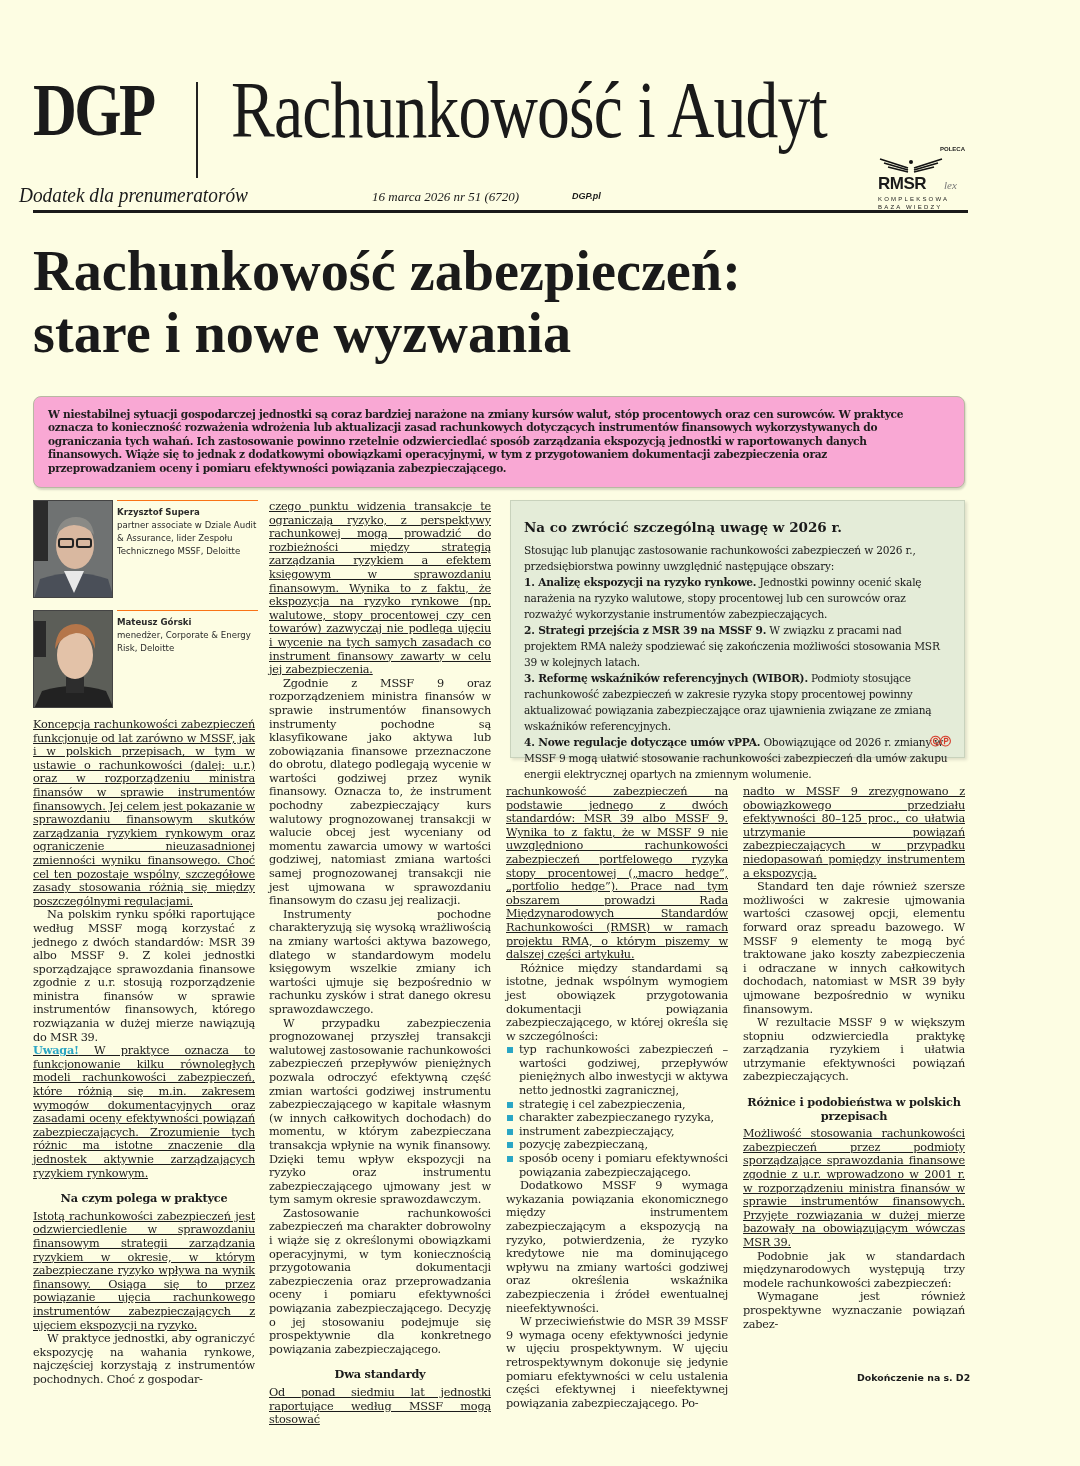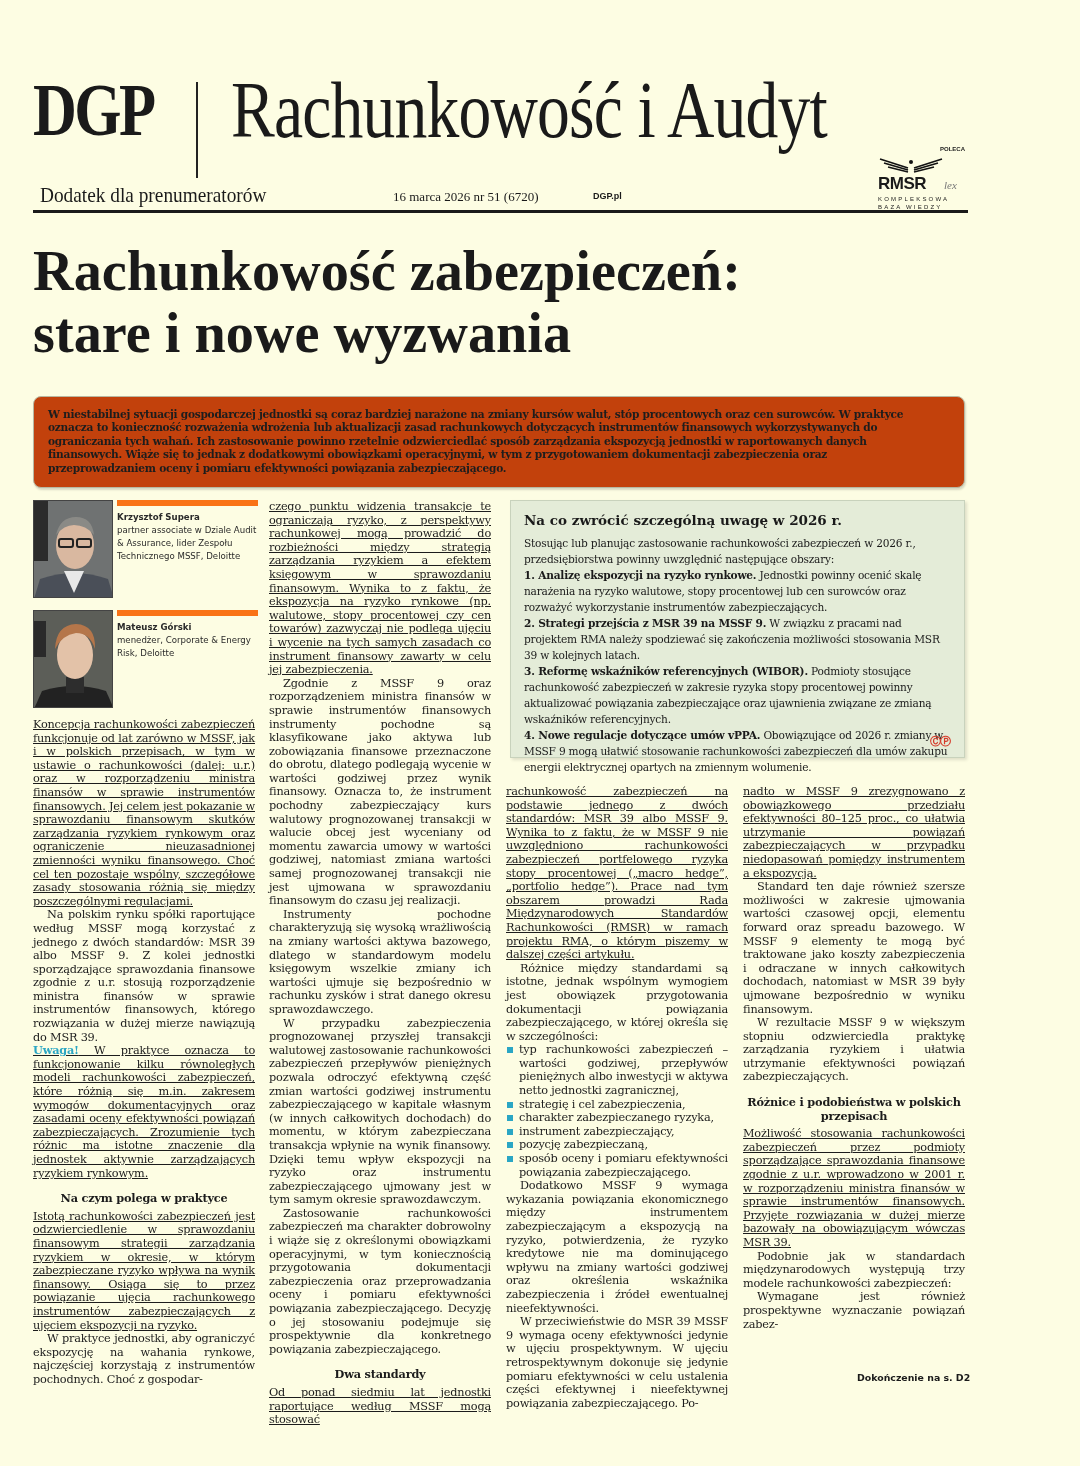--- a/index.html
+++ b/index.html
@@ -4,54 +4,54 @@
 <style>
   * { box-sizing: border-box; margin: 0; padding: 0; }
   html, body { width: 1080px; height: 1466px; background: #fdfde3; overflow: hidden; }
   body { position: relative; font-family: "DejaVu Serif", serif; color: #1a1a1a; }
 
   .masthead { position: absolute; left: 33px; top: 70px; width: 940px; height: 80px; }
   .mh-dgp { position: absolute; left: 0; top: 0; font-family: "Liberation Serif", serif; font-size: 74px; font-weight: bold; letter-spacing: -3px; transform: scaleX(0.82); transform-origin: left top; line-height: 80px; }
   .mh-sep { position: absolute; left: 163px; top: 12px; width: 2px; height: 96px; background: #222; }
   .mh-title { position: absolute; left: 198px; top: 0; font-family: "Liberation Serif", serif; font-size: 80px; line-height: 80px; transform: scaleX(0.82); transform-origin: left top; white-space: nowrap; letter-spacing: -1px; }
 
-  .subline { position: absolute; left: 40px; top: 183px; width: 935px; height: 26px; }
+  .subline { position: absolute; left: 19px; top: 183px; width: 935px; height: 26px; font-style: italic; }
   .sub-dodatek { position: absolute; left: 0; top: 0; font-family: "Liberation Serif", serif; font-size: 21px; transform: scaleX(0.92); transform-origin: left top; white-space: nowrap; }
   .sub-date { position: absolute; left: 353px; top: 6px; font-family: "Liberation Serif", serif; font-size: 13px; white-space: nowrap; }
   .sub-url { position: absolute; left: 553px; top: 8px; font-family: "Liberation Sans", sans-serif; font-size: 9px; font-weight: bold; }
   .rule-top { position: absolute; left: 33px; top: 210px; width: 935px; height: 3px; background: #1a1a1a; }
 
   .infor { position: absolute; left: 876px; top: 146px; width: 92px; height: 66px; }
   .infor-poleca { position: absolute; right: 3px; top: 0; font-family: "Liberation Sans", sans-serif; font-size: 6px; font-weight: bold; }
   .infor-wings { position: absolute; left: 2px; top: 10px; width: 66px; height: 18px; }
   .infor-name { position: absolute; left: 2px; top: 28px; font-family: "Liberation Sans", sans-serif; font-size: 17px; font-weight: 900; letter-spacing: -0.5px; }
   .infor-lex { position: absolute; left: 68px; top: 33px; font-family: "Liberation Serif", serif; font-size: 11px; font-style: italic; color: #777; }
   .infor-tag { position: absolute; left: 2px; top: 49px; font-family: "Liberation Sans", sans-serif; font-size: 6px; letter-spacing: 2.2px; line-height: 8px; white-space: nowrap; }
 
   .headline { position: absolute; left: 33px; top: 240px; font-family: "Liberation Serif", serif; font-size: 58px; line-height: 62px; white-space: nowrap; transform: scaleX(0.97); transform-origin: left top; }
 
-  .lead { position: absolute; left: 33px; top: 396px; width: 932px; height: 92px; border: 1.5px solid #b8b8a2; border-radius: 8px; background: #c2410c; box-shadow: 1px 2px 2px rgba(0,0,0,0.15); padding: 11px 27px 0 14px; }
+  .lead { position: absolute; left: 33px; top: 396px; width: 932px; height: 92px; border: 1.5px solid #b8b8a2; border-radius: 8px; background: #f9a8d4; box-shadow: 1px 2px 2px rgba(0,0,0,0.15); padding: 11px 27px 0 14px; }
   .lead p { font-family: "DejaVu Serif", serif; font-weight: bold; font-size: 10.6px; line-height: 13.4px; letter-spacing: -0.25px; color: #1d1d1d; }
 
   .author { position: absolute; left: 33px; width: 225px; height: 98px; }
   .author .photo { position: absolute; left: 0; top: 0; width: 80px; height: 98px; border: 1px solid #444; overflow: hidden; }
-  .author .info { position: absolute; left: 84px; top: 0; width: 141px; border-top: 6px solid #f97316; padding-top: 5px; font-family: "DejaVu Sans", sans-serif; font-size: 8.6px; line-height: 13px; color: #2a2a2a; }
+  .author .info { position: absolute; left: 84px; top: 0; width: 141px; border-top: 1px solid #f97316; padding-top: 5px; font-family: "DejaVu Sans", sans-serif; font-size: 8.6px; line-height: 13px; color: #2a2a2a; }
   .author .name { font-weight: bold; display: block; }
 
   .col { position: absolute; font-family: "DejaVu Serif", serif; font-size: 11.3px; line-height: 13.6px; text-align: justify; color: #1c1c1c; letter-spacing: -0.2px; hyphens: manual; }
   .col p { text-indent: 14px; }
   .col p.noi { text-indent: 0; text-decoration: underline; }
   .col h3 { font-family: "DejaVu Serif", serif; font-weight: bold; font-size: 11.3px; line-height: 13.6px; margin: 12px 0 4px 0; text-align: center; }
   .col ul { list-style: none; }
   .col li { position: relative; padding-left: 13px; }
   .col li::before { content: ""; position: absolute; left: 1px; top: 4px; width: 6px; height: 6px; background: #2aa6c4; }
   .uwaga { color: #2aa6c4; font-weight: bold; }
 
   .sidebox { position: absolute; left: 510px; top: 500px; width: 455px; height: 258px; background: #e4ecd8; border: 1px solid #c8d2bc; box-shadow: 2px 2px 3px rgba(0,0,0,0.12); padding: 10px 13px; }
-  .sidebox h2 { font-family: "DejaVu Serif", serif; font-weight: bold; font-size: 13.5px; line-height: 18px; margin-bottom: 6px; }
+  .sidebox h2 { font-family: "DejaVu Serif", serif; font-weight: bold; font-size: 13.5px; line-height: 18px; margin-bottom: 6px; margin-top: 7px; }
   .sidebox p { font-family: "DejaVu Serif", serif; font-size: 10.6px; line-height: 16px; letter-spacing: -0.2px; text-align: left; }
   .sidebox b { font-weight: bold; }
   .cp { position: absolute; right: 14px; bottom: 8px; color: #d63b2a; font-family: "DejaVu Sans", sans-serif; font-size: 11px; font-weight: bold; letter-spacing: -1px; }
 
   .footer-cont { position: absolute; left: 857px; top: 1372px; font-family: "DejaVu Sans", sans-serif; font-weight: bold; font-size: 9.4px; }
 </style>
 </head>
 <body>
 
 <div class="masthead">

